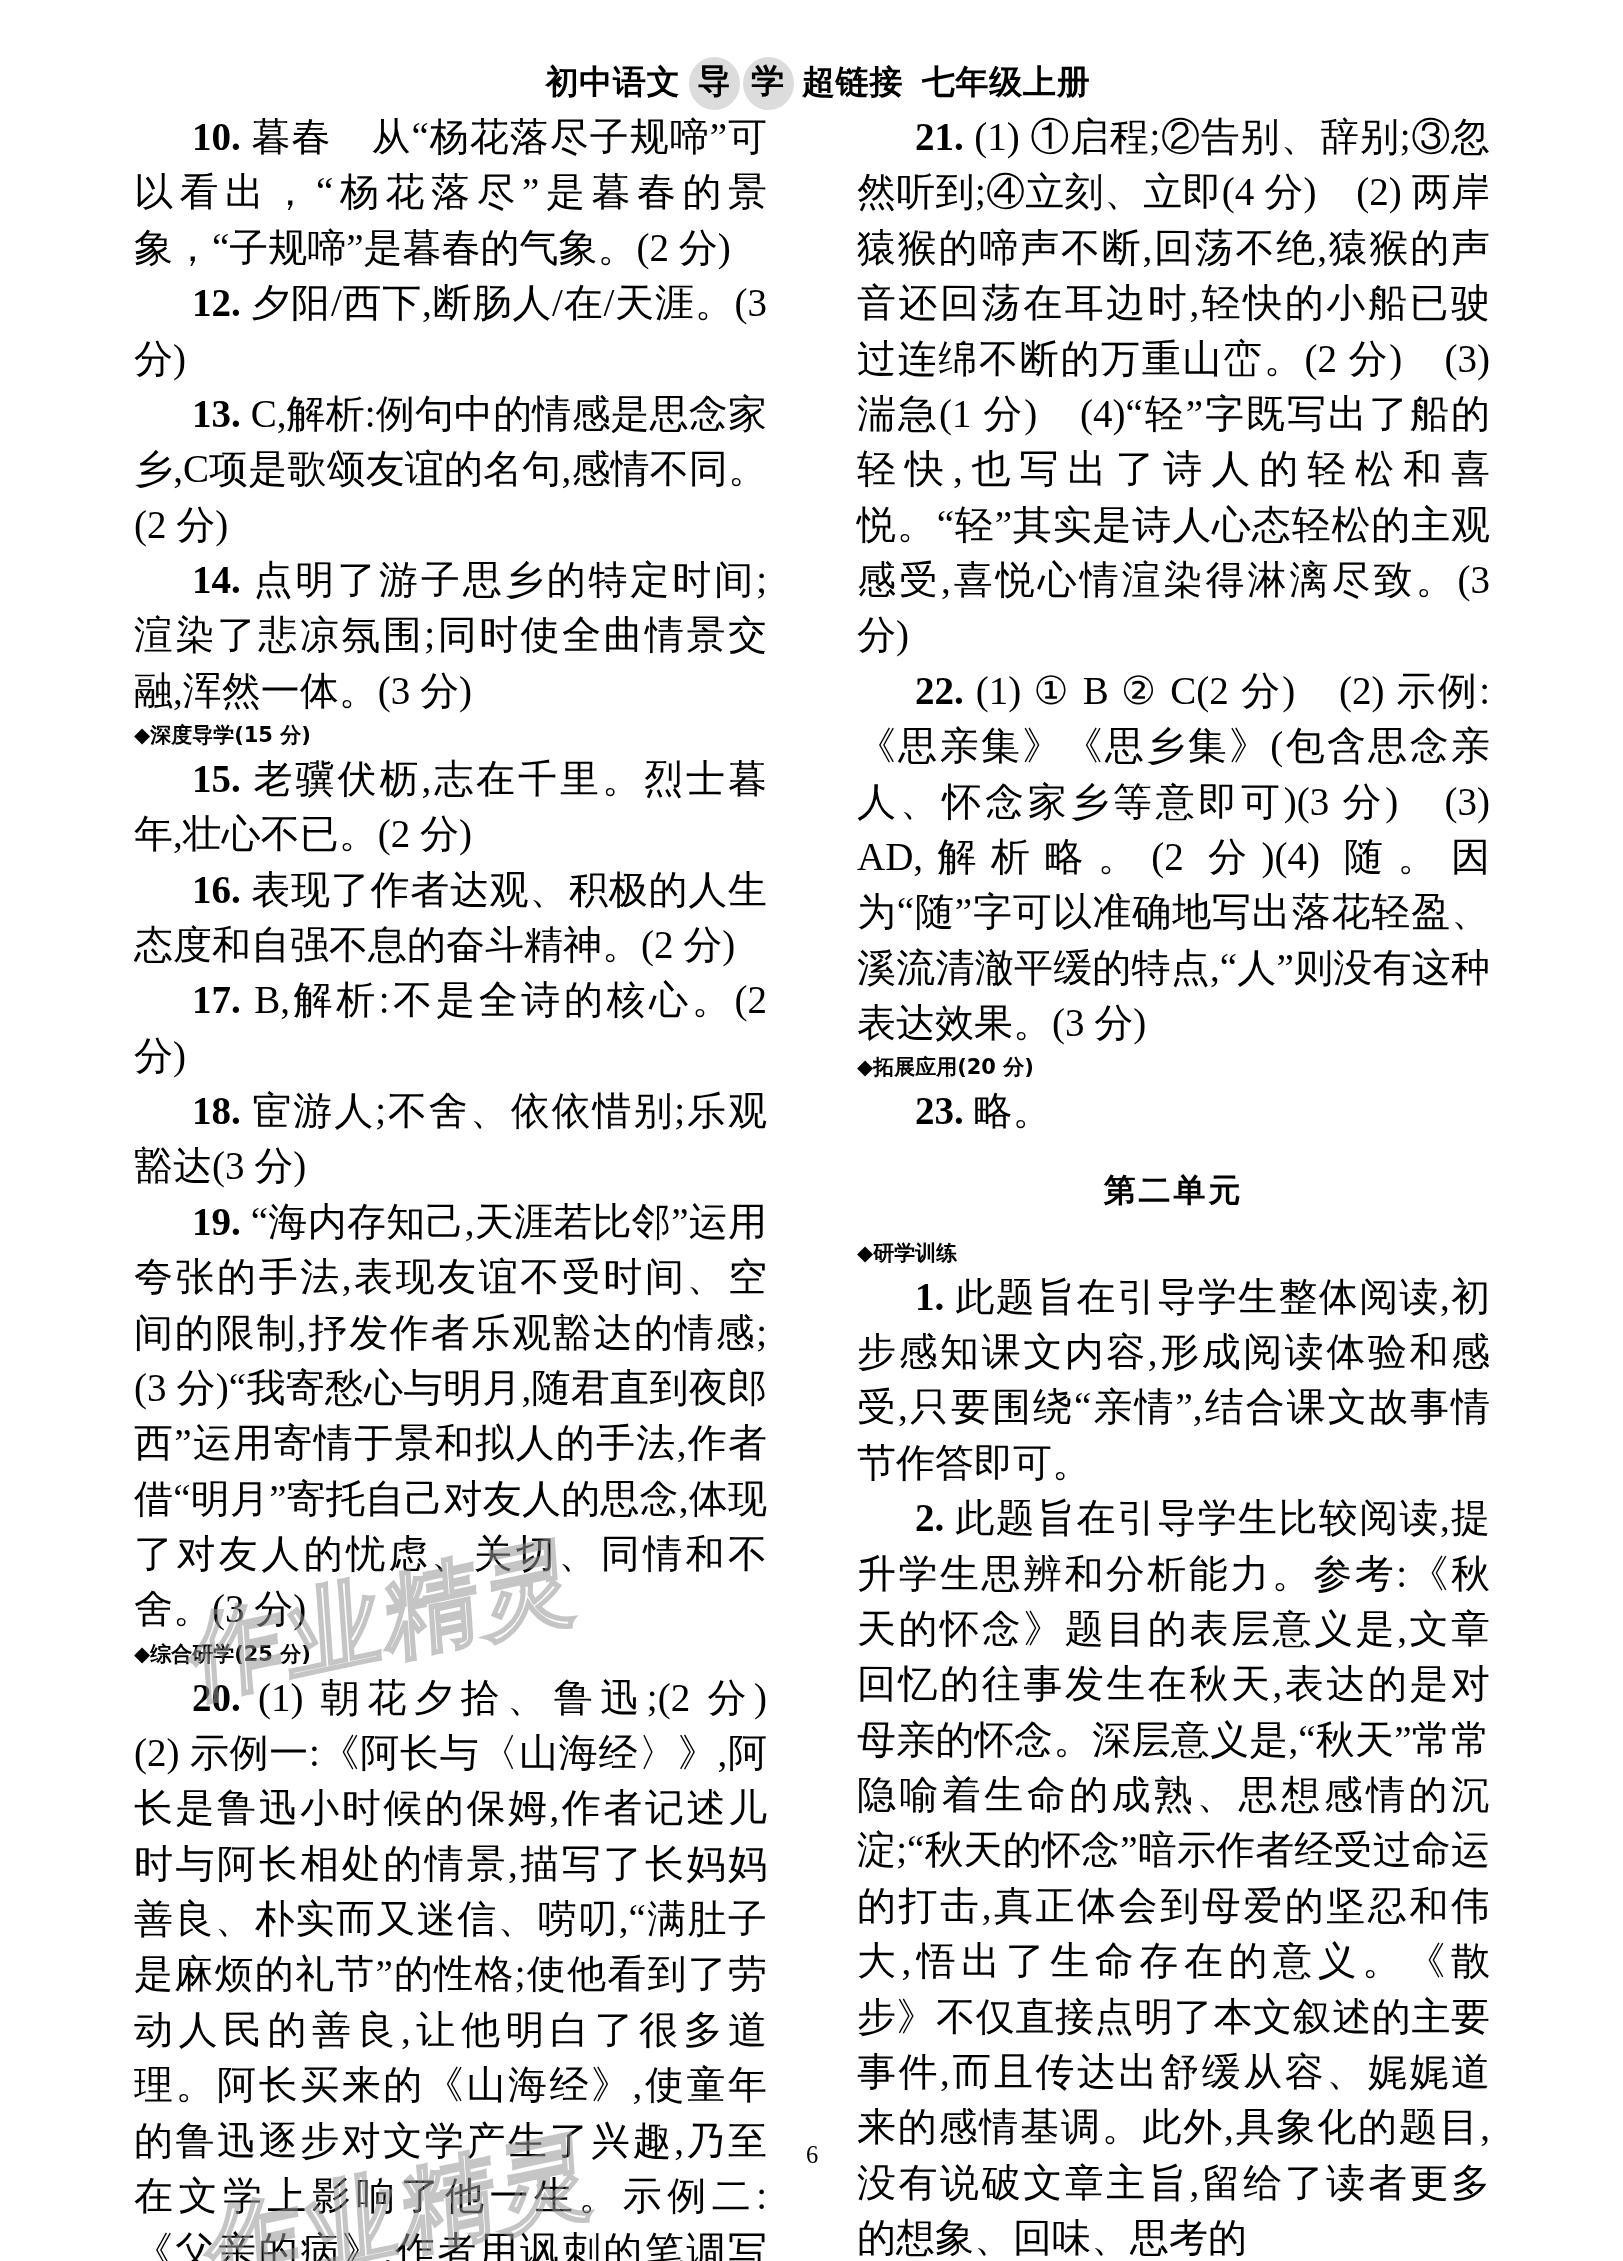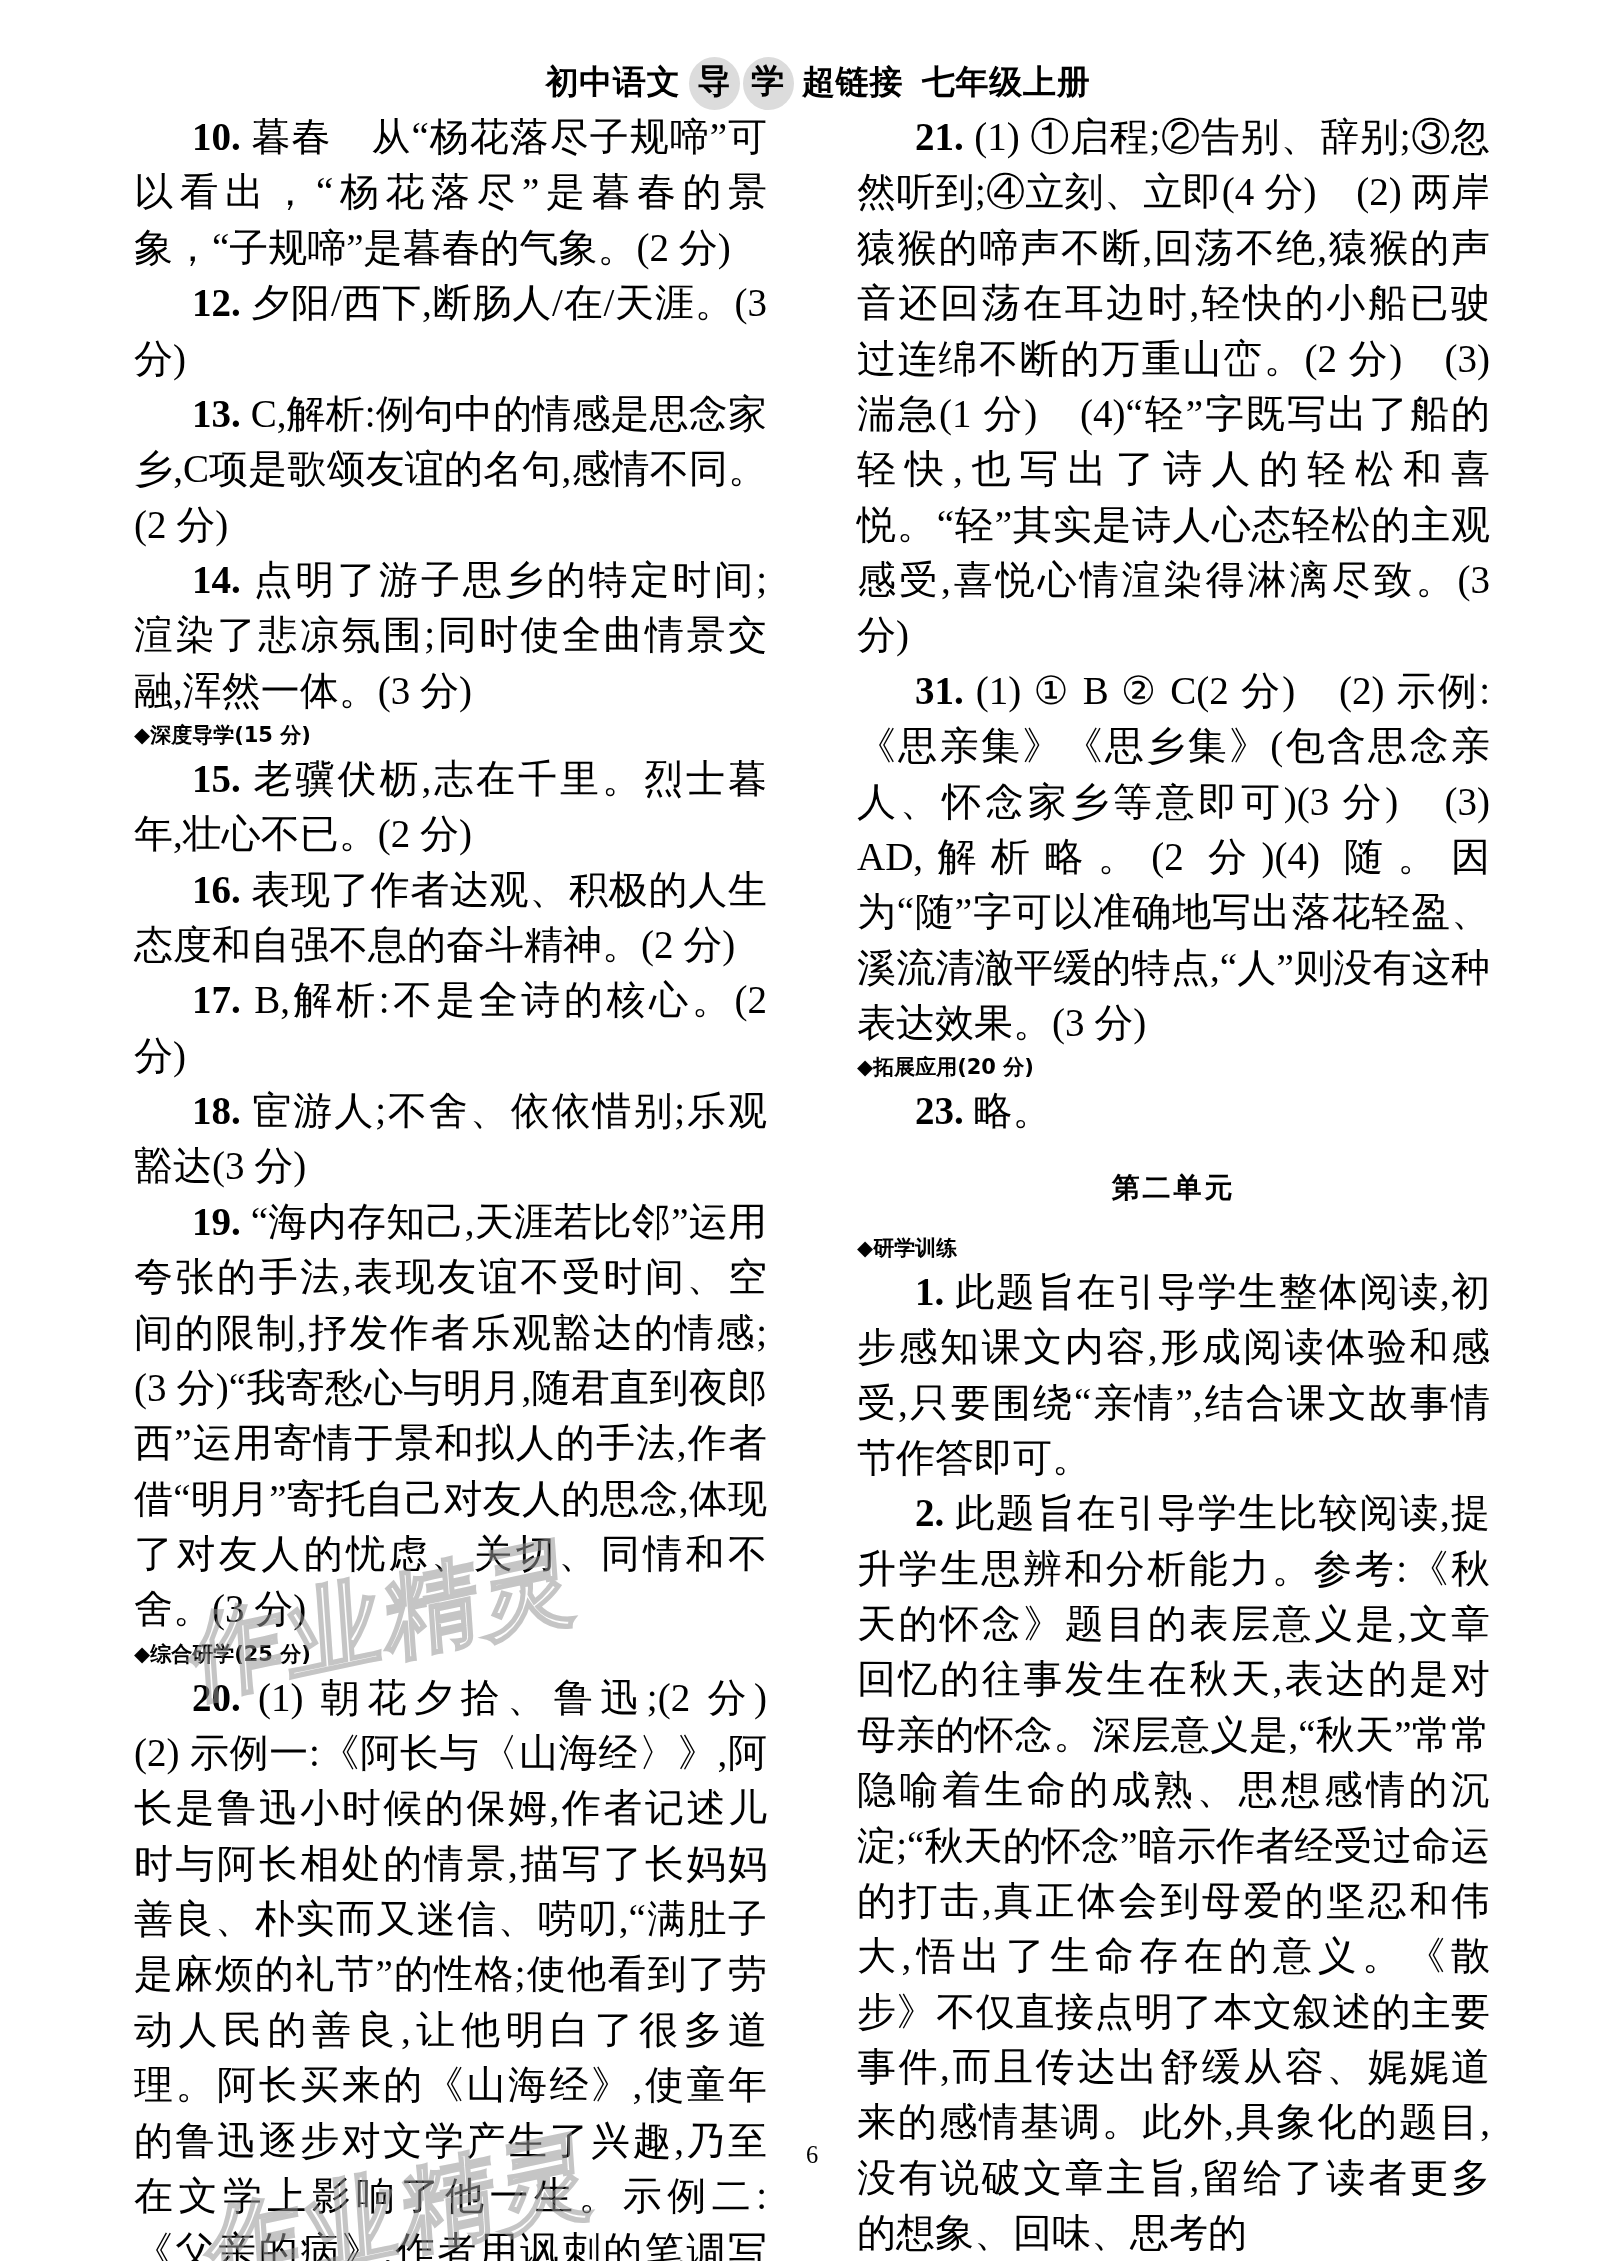--- a/index.html
+++ b/index.html
@@ -98,21 +98,21 @@
     margin: 2.9px 0 0 0;
     font-size: 21px;
     line-height: 1.42;
     font-family: "DejaVu Sans", "Liberation Sans", sans-serif;
     font-weight: bold;
     letter-spacing: 0px;
   }
 
   h1.unit {
     margin: 33px 0 29px 0;
-    font-size: 28px;
+    font-size: 32px;
     line-height: 1.2;
     text-align: center;
     font-family: "DejaVu Sans", "Liberation Sans", sans-serif;
     font-weight: bold;
     letter-spacing: 2.9px;
   }
 
   
   .folio {
     position: absolute;
@@ -187,21 +187,21 @@
 
       <p class="para indent"><span class="num">20.</span> <span>(1) 朝花夕拾、鲁迅;(2 分)　(2) 示例一:《阿长与〈山海经〉》,阿长是鲁迅小时候的保姆,作者记述儿时与阿长相处的情景,描写了长妈妈善良、朴实而又迷信、唠叨,“满肚子是麻烦的礼节”的性格;使他看到了劳动人民的善良,让他明白了很多道理。阿长买来的《山海经》,使童年的鲁迅逐步对文学产生了兴趣,乃至在文学上影响了他一生。示例二:《父亲的病》,作者用讽刺的笔调写了庸医误人,以两个“名医”的药引一个比一个独特,表现了某些中医的故作高深,通过他们的相继借故辞去,体现出父亲的病一步步恶化,通过家庭的变故表达了对庸医误人的深切痛恨,在感叹中让人体会到人生的伤悲。示例三:藤野先生是</span></p>
 
     </div>
 
     <div class="col col-right">
 
 
       <p class="para indent"><span class="num">21.</span> <span>(1) ①启程;②告别、辞别;③忽然听到;④立刻、立即(4 分)　(2) 两岸猿猴的啼声不断,回荡不绝,猿猴的声音还回荡在耳边时,轻快的小船已驶过连绵不断的万重山峦。(2 分)　(3) 湍急(1 分)　(4)“轻”字既写出了船的轻快,也写出了诗人的轻松和喜悦。“轻”其实是诗人心态轻松的主观感受,喜悦心情渲染得淋漓尽致。(3 分)</span></p>
 
-      <p class="para indent"><span class="num">31.</span> <span>(1) ① B ② C(2 分)　(2) 示例:《思亲集》《思乡集》(包含思念亲人、怀念家乡等意即可)(3 分)　(3) AD,解析略。(2 分)(4) 随。因为“随”字可以准确地写出落花轻盈、溪流清澈平缓的特点,“人”则没有这种表达效果。(3 分)</span></p>
+      <p class="para indent"><span class="num">22.</span> <span>(1) ① B ② C(2 分)　(2) 示例:《思亲集》《思乡集》(包含思念亲人、怀念家乡等意即可)(3 分)　(3) AD,解析略。(2 分)(4) 随。因为“随”字可以准确地写出落花轻盈、溪流清澈平缓的特点,“人”则没有这种表达效果。(3 分)</span></p>
 
       <h2 class="section">◆拓展应用(20 分)</h2>
 
       <p class="para indent"><span class="num">23.</span> <span>略。</span></p>
 
       <h1 class="unit">第二单元</h1>
 
       <h2 class="section">◆研学训练</h2>
 
       <p class="para indent"><span class="num">1.</span> <span>此题旨在引导学生整体阅读,初步感知课文内容,形成阅读体验和感受,只要围绕“亲情”,结合课文故事情节作答即可。</span></p>

